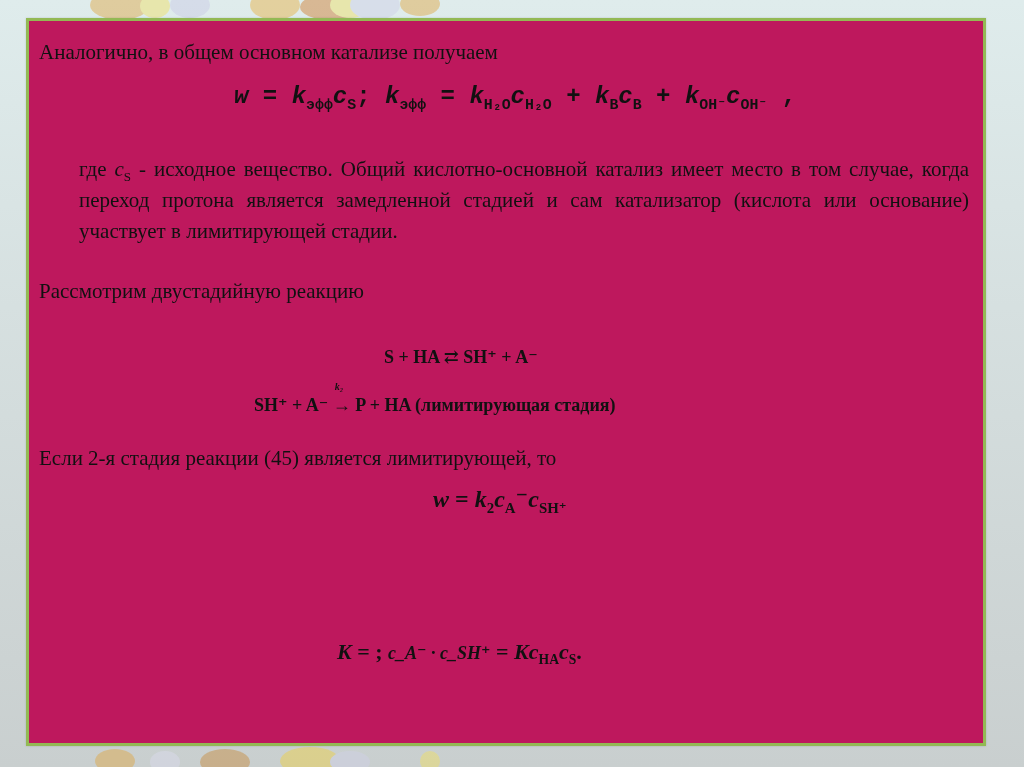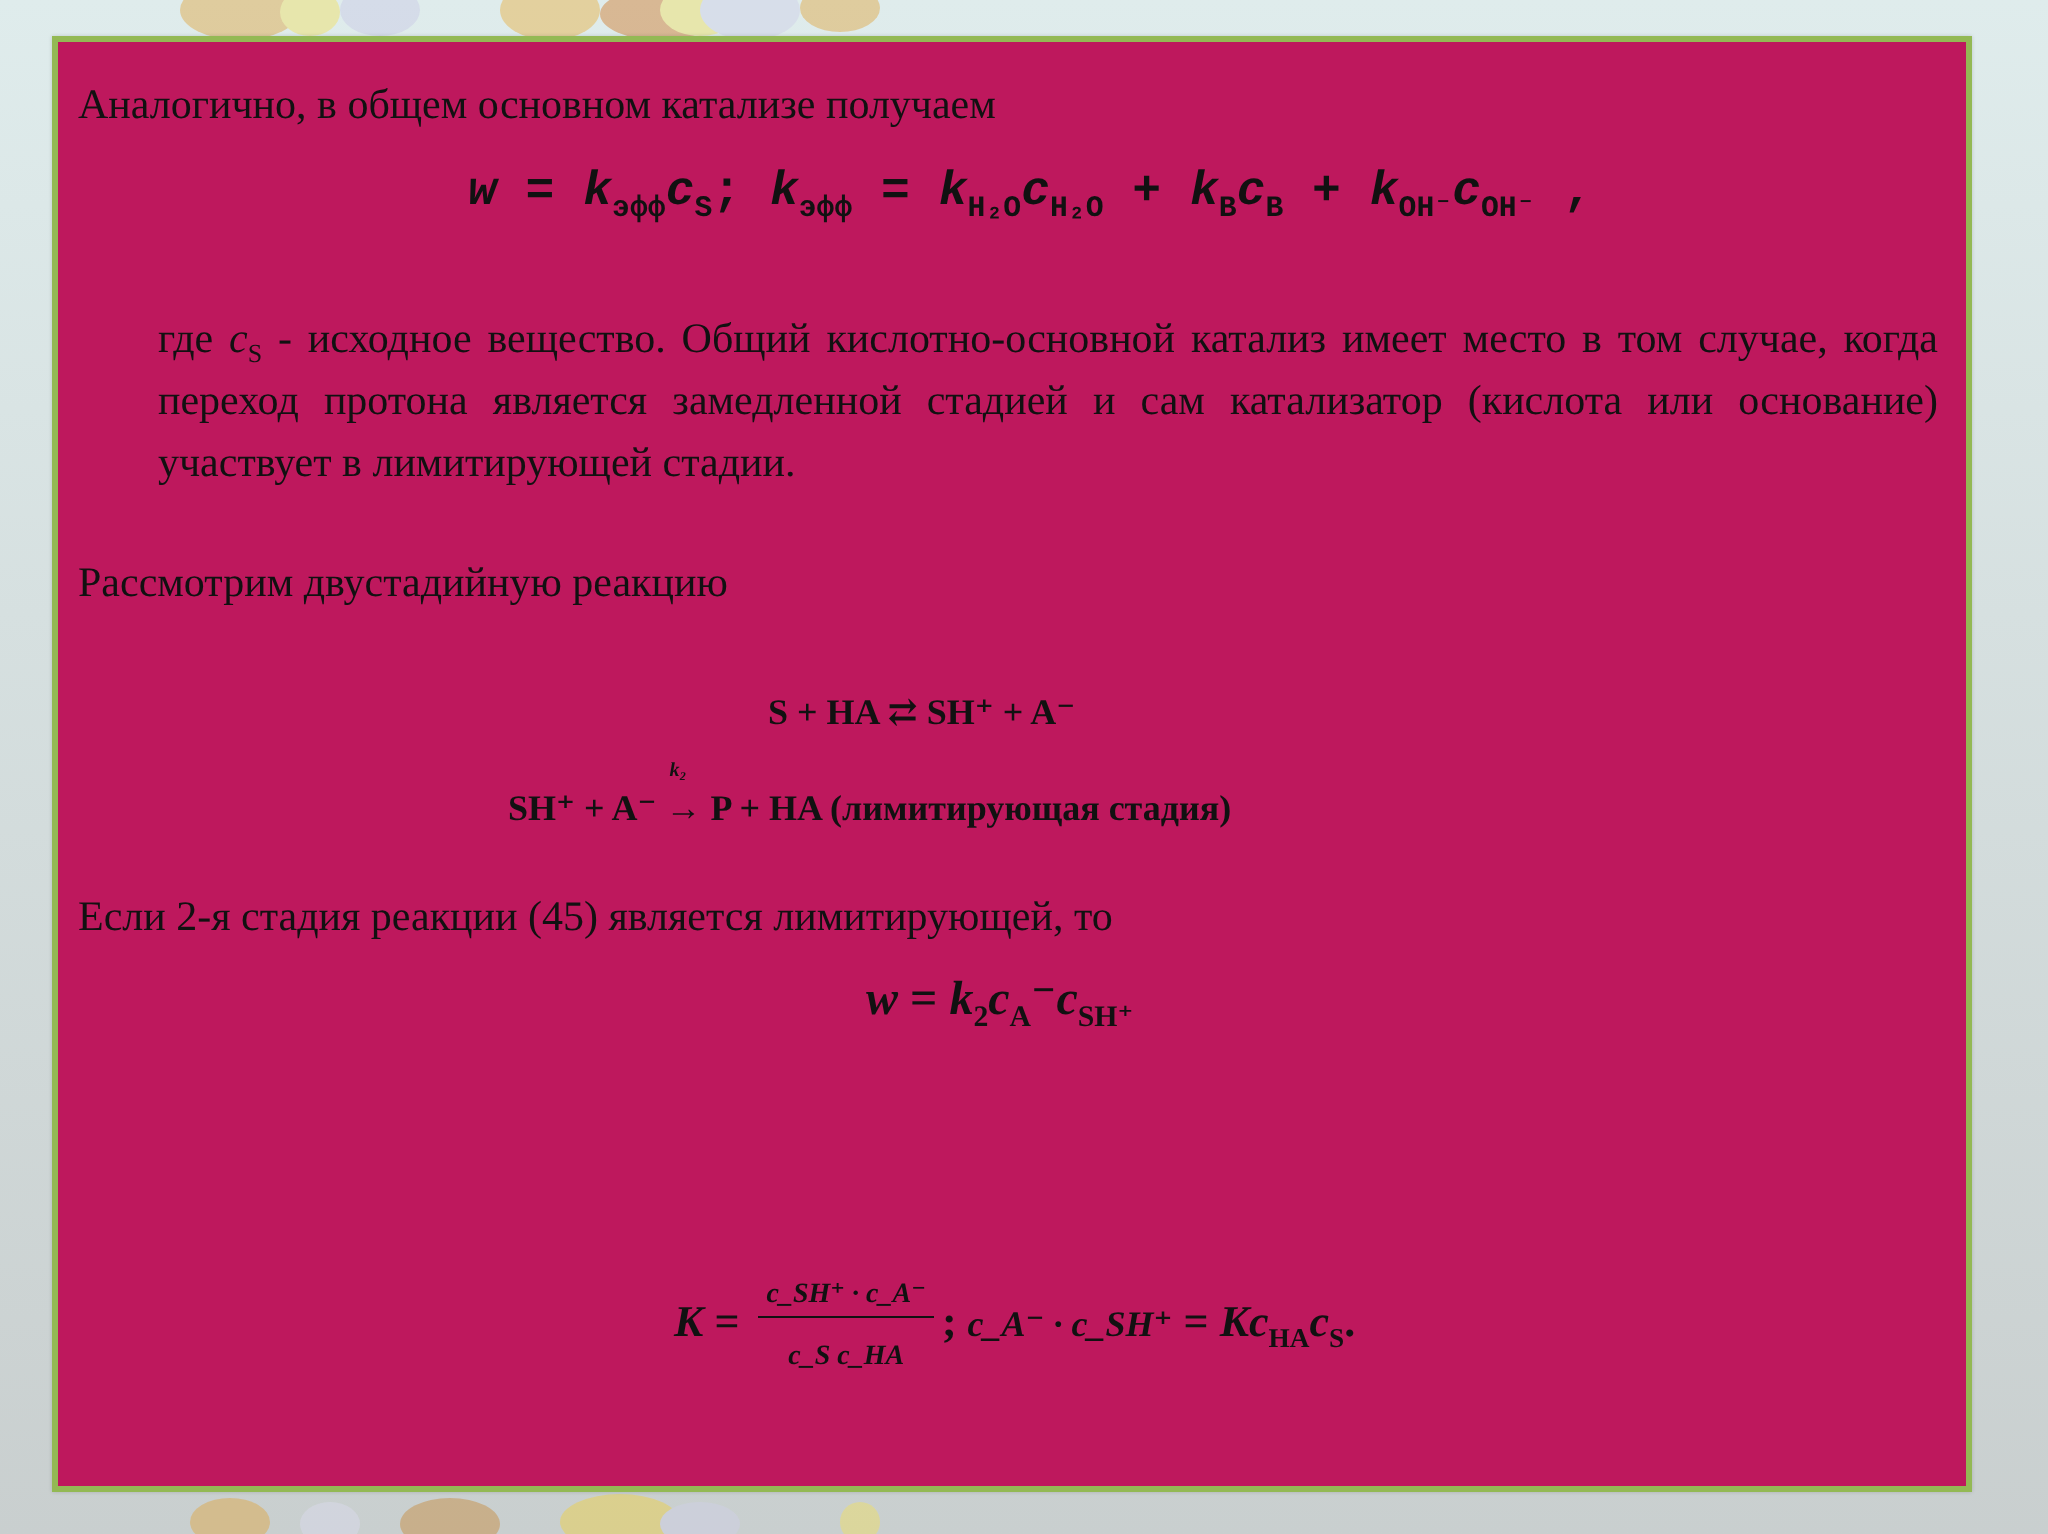--- a/index.html
+++ b/index.html
@@ -61,21 +61,21 @@
   </div>
 
   <div class="txt" style="left:10px;top:422px;">Если 2-я стадия реакции (45) является лимитирующей, то</div>
 
   <div class="formula" style="left:404px;top:463px;font-size:24px;">
     <span class="it">w</span><span> = </span><span class="it">k</span><sub>2</sub><span class="it">c</span><sub>A</sub><span>⁻</span><span class="it">c</span><sub>SH⁺</sub>
   </div>
 
 
   <div class="formula" style="left:308px;top:618px;font-size:22px;">
-    <span class="it">K</span><span> = </span><span class="frac"><span class="num it">c_SH⁺ · c_A⁻</span><span class="den it">c_S c_HA</span></span><span>; </span><span class="it" style="font-size:18px;margin-top:12px;">c_A⁻ · c_SH⁺</span><span> = </span><span class="it">K</span><span class="it">c</span><sub>HA</sub><span class="it">c</span><sub>S</sub><span>.</span>
+    <span class="it">K</span><span> = </span><span>; </span><span class="it" style="font-size:18px;margin-top:12px;">c_A⁻ · c_SH⁺</span><span> = </span><span class="it">K</span><span class="it">c</span><sub>HA</sub><span class="it">c</span><sub>S</sub><span>.</span>
   </div>
 
 </div>
 
 <div class="deco bottom">
   <div class="blob" style="left:95px;top:2px;width:40px;height:24px;background:#e0a640;"></div>
   <div class="blob" style="left:150px;top:4px;width:30px;height:22px;background:#dcdcee;"></div>
   <div class="blob" style="left:200px;top:2px;width:50px;height:26px;background:#c78a3a;"></div>
   <div class="blob" style="left:280px;top:0px;width:60px;height:28px;background:#f0d040;"></div>
   <div class="blob" style="left:330px;top:4px;width:40px;height:22px;background:#d0d0e8;"></div>

